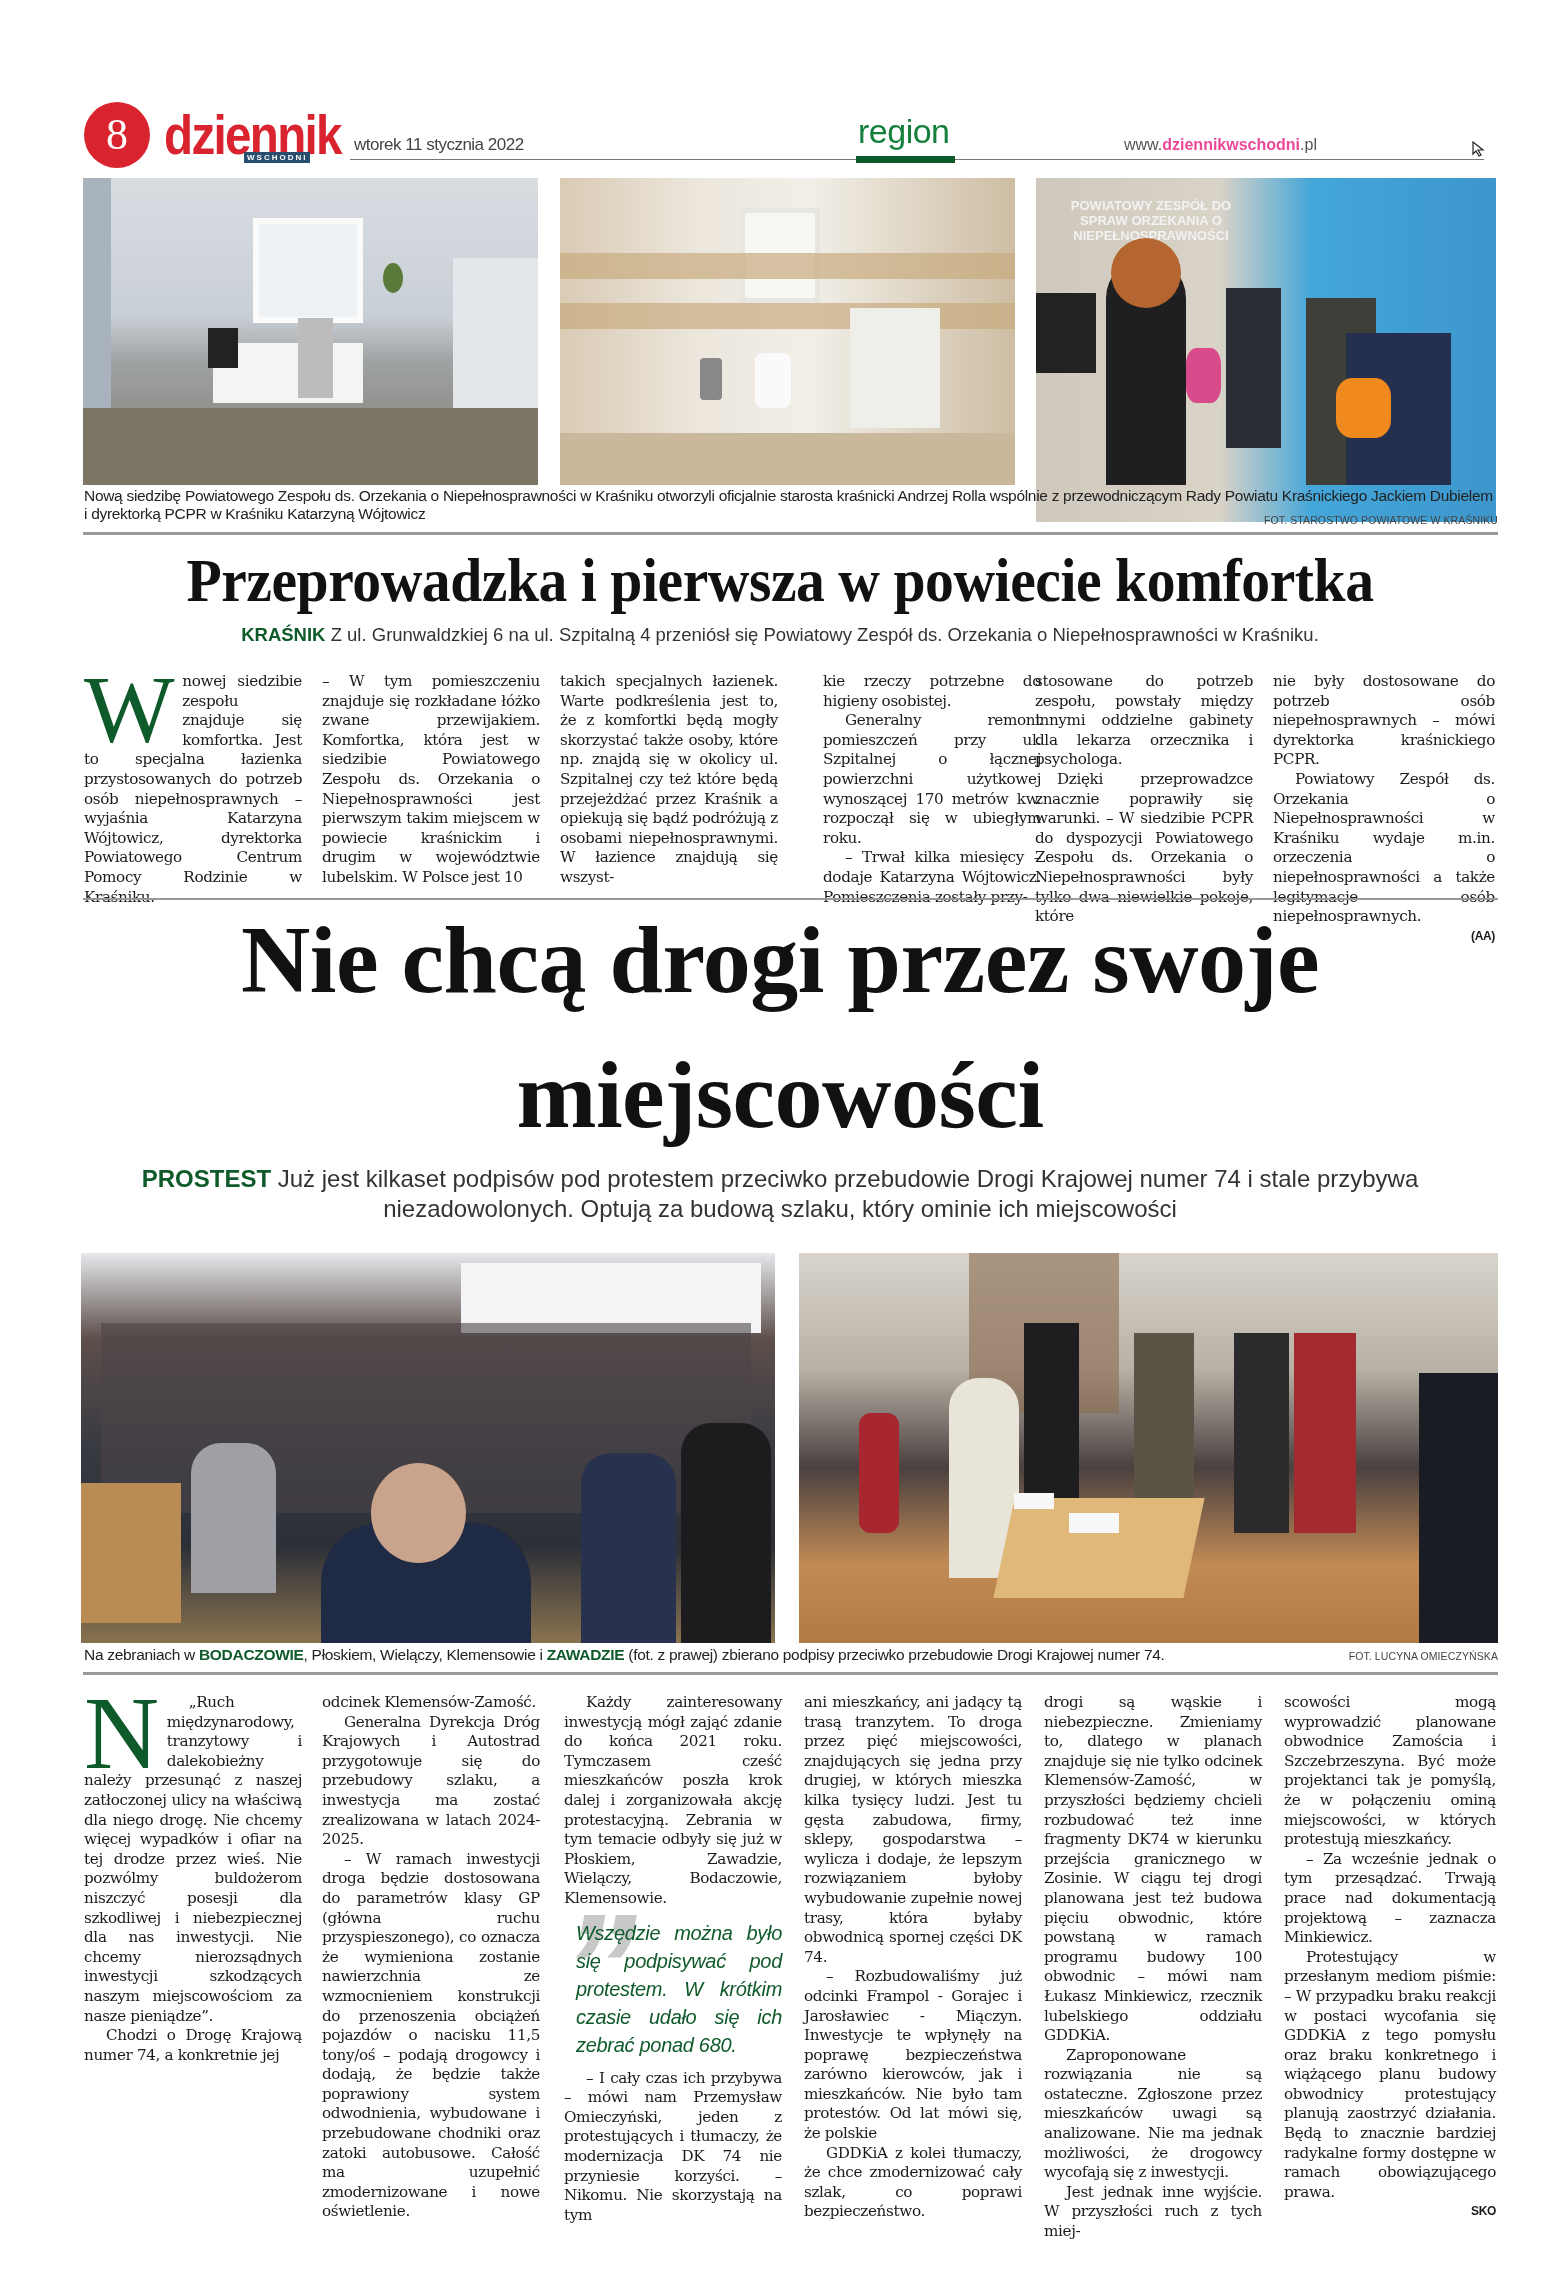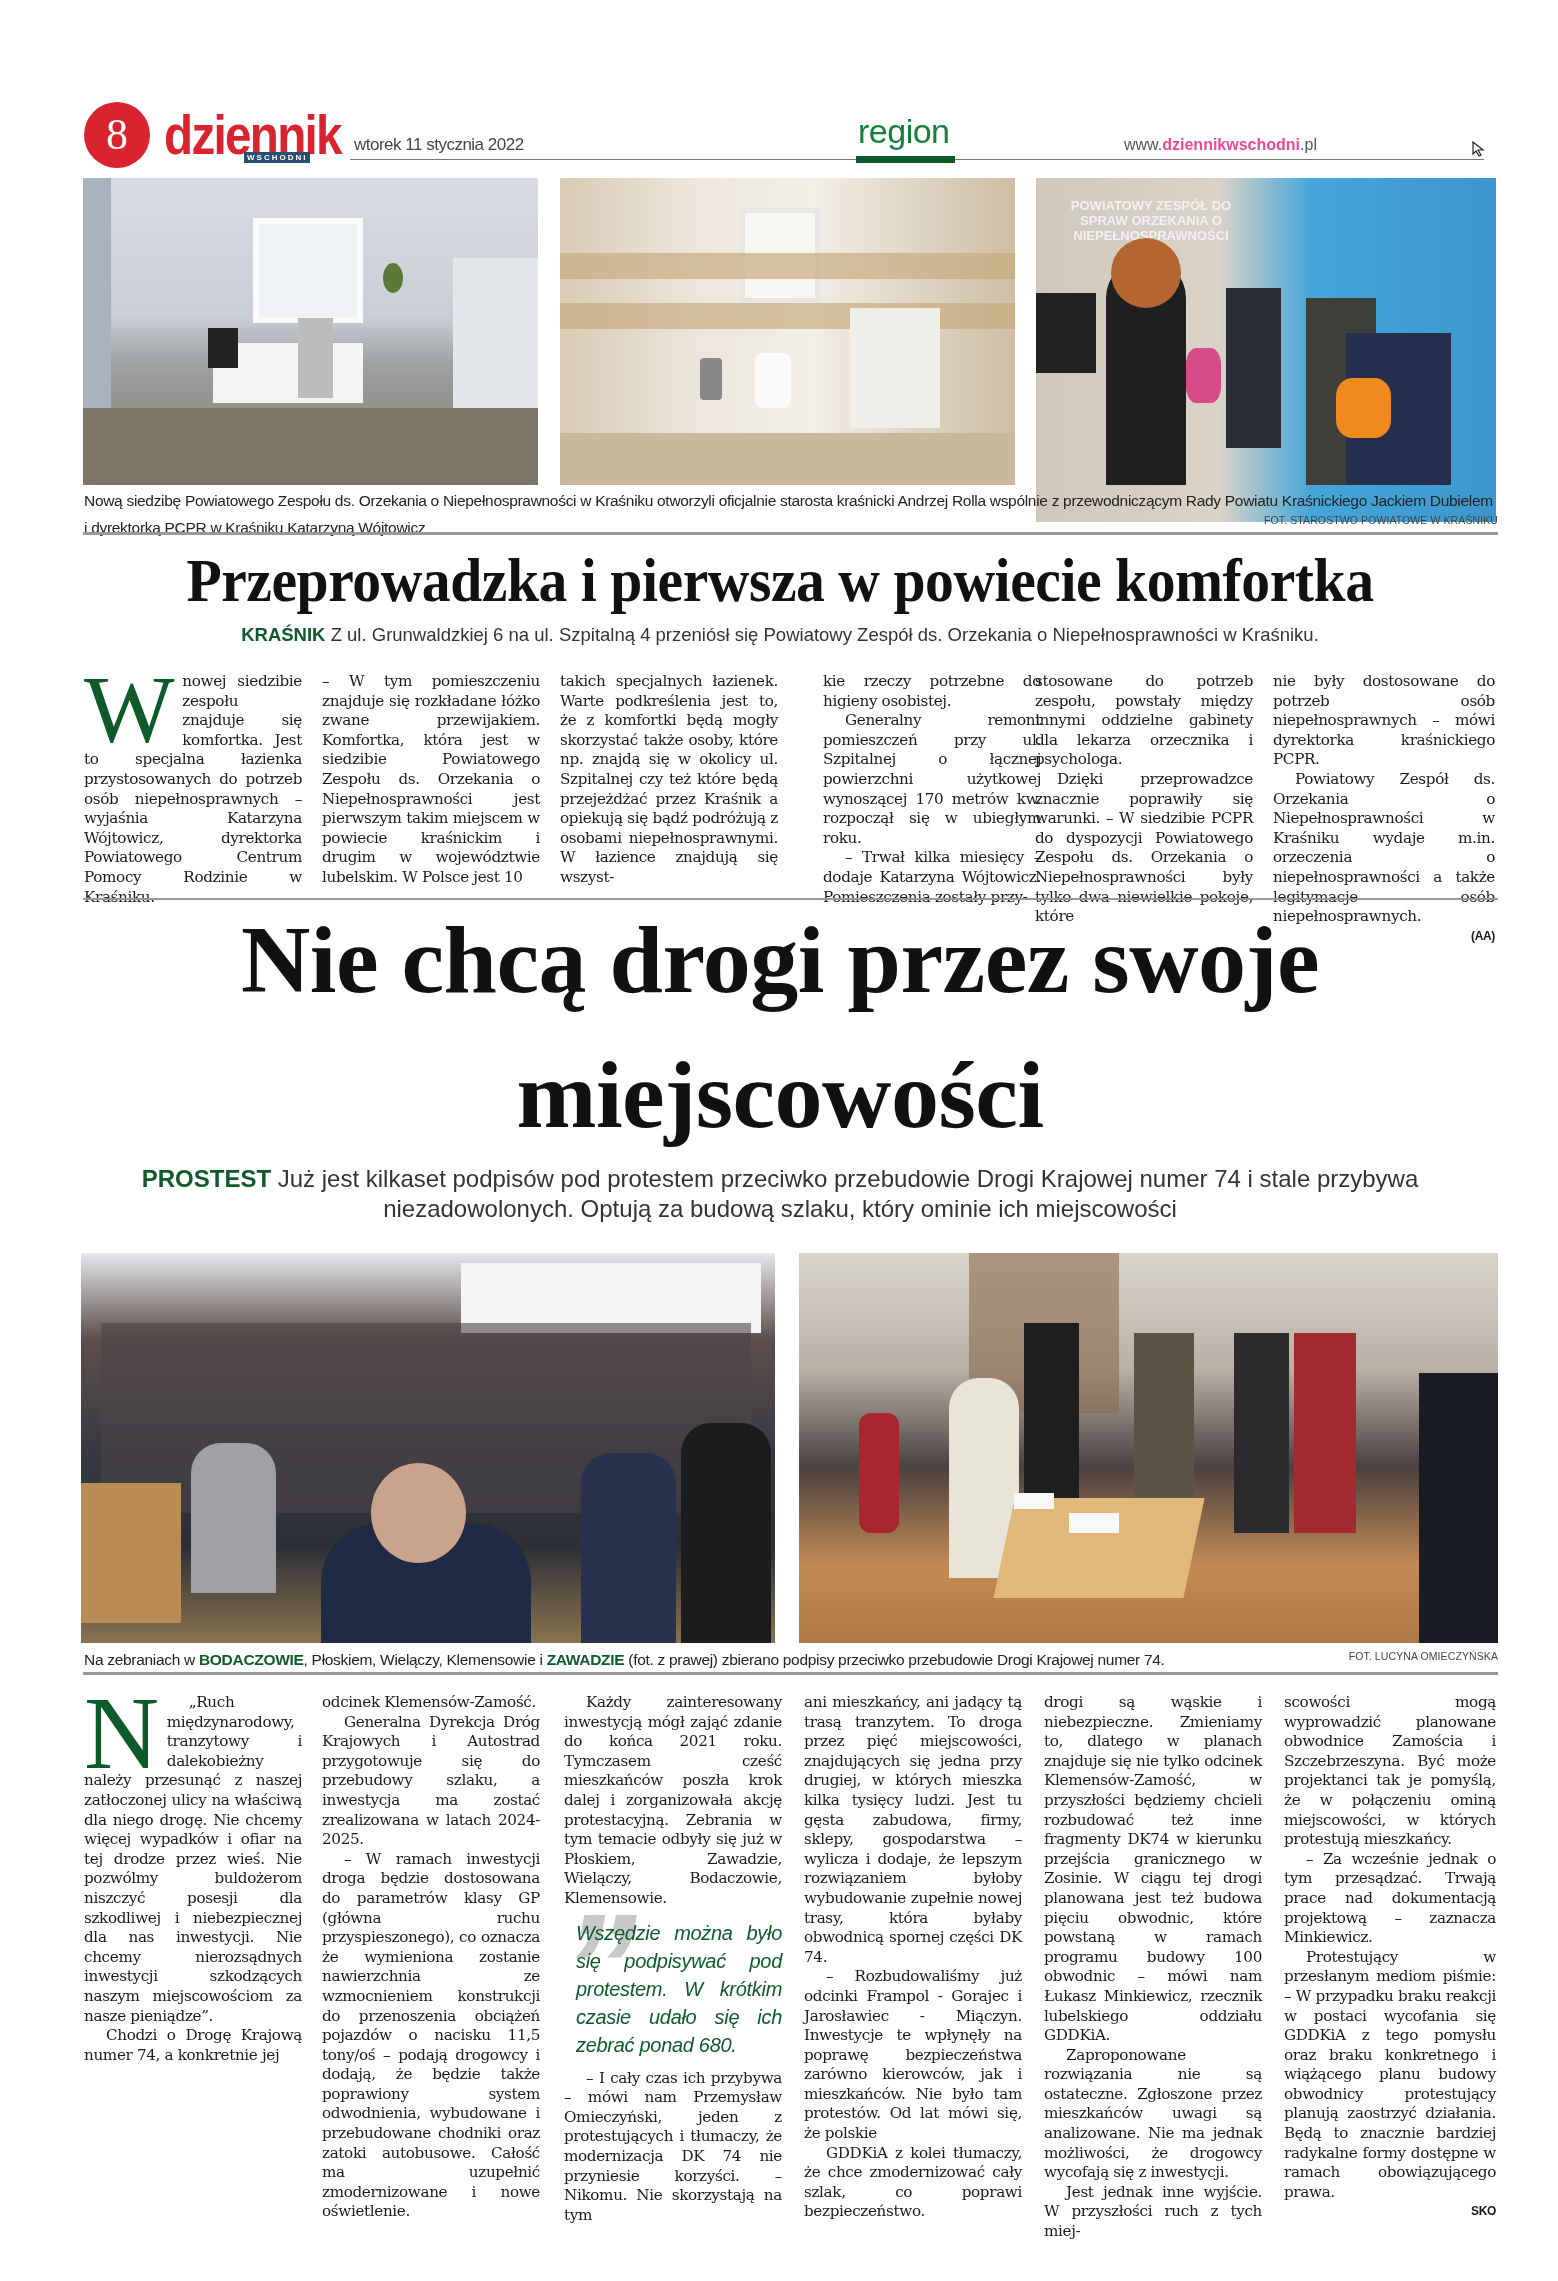--- a/index.html
+++ b/index.html
@@ -29,21 +29,21 @@
   .p2 { left: 560px; top: 178px; width: 455px; height: 307px;
     background: linear-gradient(90deg, #d9cbb4 0%, #ece6dc 30%, #f2efe8 55%, #cdbda3 100%); }
   .p3 { left: 1036px; top: 178px; width: 460px; height: 344px;
     background: linear-gradient(90deg, #cfc8bc 0%, #d9d3c8 40%, #44a6d9 60%, #3d96cc 100%); }
   .p4 { left: 81px; top: 1253px; width: 694px; height: 390px;
     background: linear-gradient(180deg, #e6e8ec 0%, #5d4f4b 22%, #383a42 50%, #2c2f36 75%, #8a7350 100%); }
   .p5 { left: 799px; top: 1253px; width: 699px; height: 390px;
     background: linear-gradient(180deg, #d8d4cc 0%, #b8b0a5 30%, #4a4140 55%, #c28a55 80%, #b07a45 100%); }
   .shape { position: absolute; }
 
-  .caption { font-family: "Liberation Sans", sans-serif; font-size: 15.5px; color: #222; line-height: 27px; letter-spacing: -0.3px; }
+  .caption { font-family: "Liberation Sans", sans-serif; font-size: 15.5px; color: #222; line-height: 18px; letter-spacing: -0.3px; }
   .credit { font-family: "Liberation Sans", sans-serif; font-size: 10.5px; color: #444; letter-spacing: 0.1px; }
   .rule-gray { height: 3px; background: #999; }
 
   
   .h1 { font-family: "Liberation Serif", serif; font-weight: bold; color: #111; text-align: center; letter-spacing: -0.5px; }
   .lead { font-family: "Liberation Sans", sans-serif; color: #333; text-align: center; }
   .lead .kicker { color: #0f5a2a; font-weight: bold; }
 
   
   .col { font-family: "DejaVu Serif", serif; font-size: 15.2px; line-height: 19.6px; text-align: justify; color: #1a1a1a;

